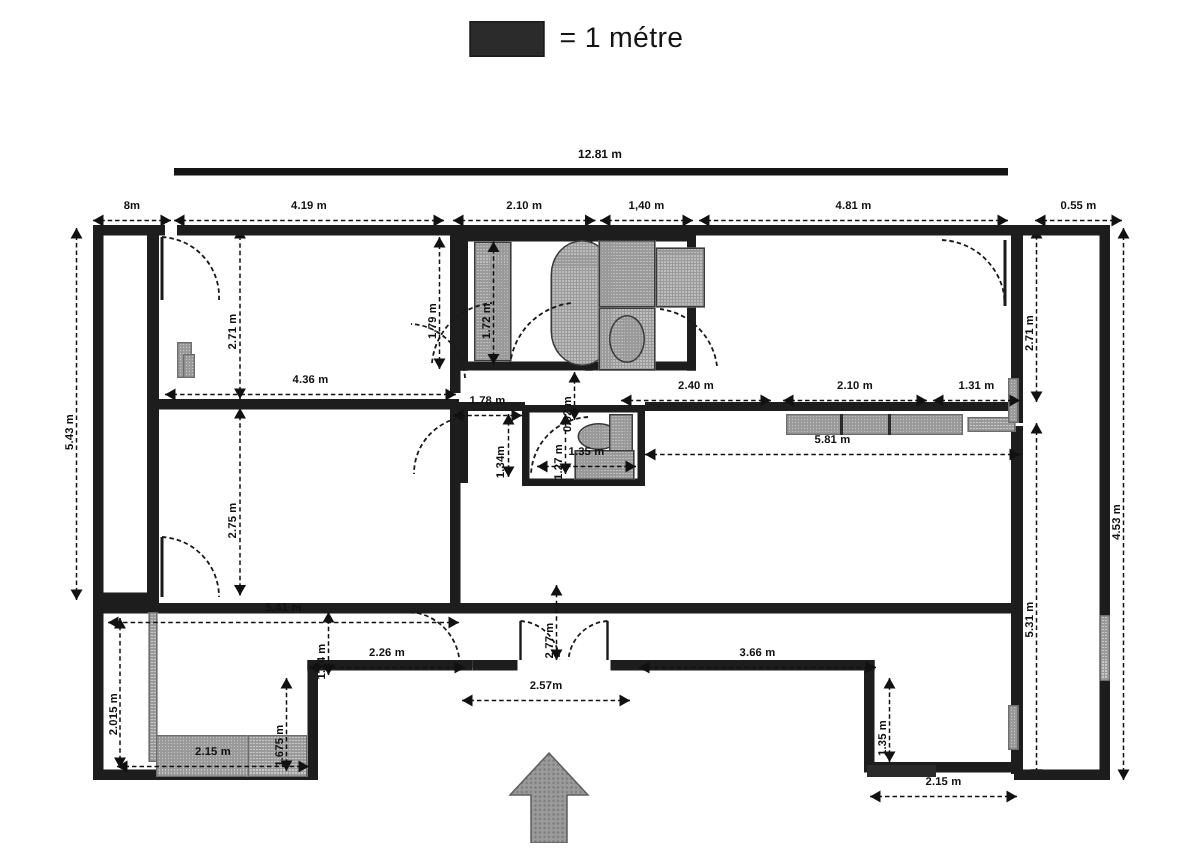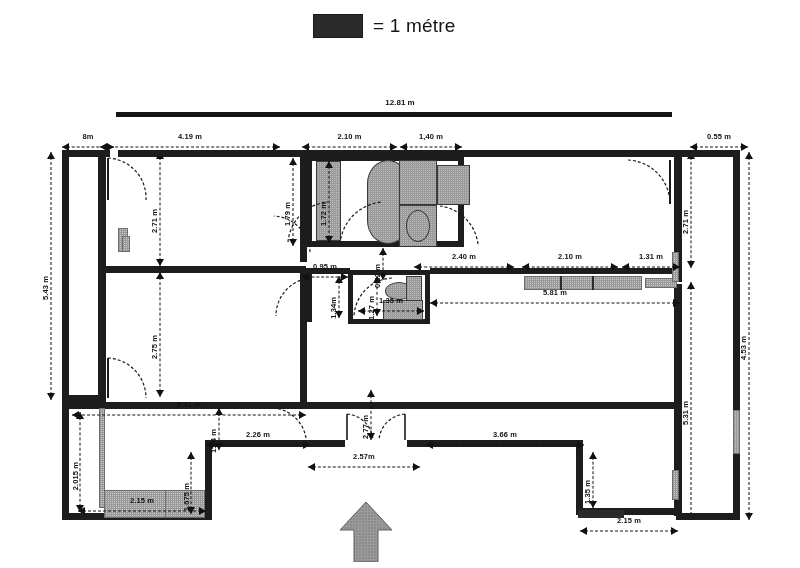--- a/index.html
+++ b/index.html
@@ -121,37 +121,43 @@
 
   <div id="topbar-lbl" style="left:400px;top:98px;transform:translateX(-50%);">12.81 m</div>
   <div id="topbar" style="left:116px;top:112px;width:556px;height:5px;"></div>
 
   <div class="dim" style="left:62px;top:142px;width:52px;height:10px;">
     <div class="line"></div>
       <div class="ar l"></div>
       <div class="ar r"></div>
     <div class="txt">8m</div>
   </div>
-  <div class="dim" style="left:100px;top:142px;width:180px;height:10px;">
+  <div class="dim" style="left:116px;top:142px;width:180px;height:10px;">
     <div class="line"></div>
       <div class="ar l"></div>
       <div class="ar r"></div>
     <div class="txt">4.19 m</div>
   </div>
   <div class="dim" style="left:302px;top:142px;width:95px;height:10px;">
     <div class="line"></div>
       <div class="ar l"></div>
       <div class="ar r"></div>
     <div class="txt">2.10 m</div>
   </div>
   <div class="dim" style="left:400px;top:142px;width:62px;height:10px;">
     <div class="line"></div>
       <div class="ar l"></div>
       <div class="ar r"></div>
     <div class="txt">1,40 m</div>
+  </div>
+  <div class="dim" style="left:466px;top:142px;width:206px;height:10px;">
+    <div class="line"></div>
+      <div class="ar l"></div>
+      <div class="ar r"></div>
+    <div class="txt">4.81 m</div>
   </div>
   <div class="dim" style="left:690px;top:142px;width:58px;height:10px;">
     <div class="line"></div>
       <div class="ar l"></div>
       <div class="ar r"></div>
     <div class="txt">0.55 m</div>
   </div>
 
   <div class="dim v" style="left:46px;top:152px;width:10px;height:248px;">
     <div class="line"></div>
@@ -326,20 +332,26 @@
         <line x1="2" y1="2" x2="2" y2="28" stroke="#1a1a1a" stroke-width="1.6"></line>
       </svg>
   </div>
   <div class="swing" style="left:377px;top:412px;width:30px;height:30px;">
     <svg width="30" height="30">
         <path d="M28,2 A28,28 0 0 0 2,28" fill="none" stroke="#1a1a1a" stroke-width="1.2" stroke-dasharray="3,2"></path>
         <line x1="28" y1="2" x2="28" y2="28" stroke="#1a1a1a" stroke-width="1.6"></line>
       </svg>
   </div>
 
+  <div class="dim" style="left:110px;top:258px;width:194px;height:10px;">
+    <div class="line"></div>
+      <div class="ar l"></div>
+      <div class="ar r"></div>
+    <div class="txt">4.36 m</div>
+  </div>
 
   <div class="dim v" style="left:288px;top:158px;width:10px;height:88px;">
     <div class="line"></div>
       <div class="ar u"></div>
       <div class="ar d"></div>
     <div class="txt">1.79 m</div>
   </div>
   <div class="dim v" style="left:324px;top:161px;width:10px;height:82px;">
     <div class="line"></div>
       <div class="ar u"></div>
@@ -350,21 +362,21 @@
     <div class="line"></div>
       <div class="ar u"></div>
       <div class="ar d"></div>
     <div class="txt">0.92 m</div>
   </div>
 
   <div class="dim" style="left:302px;top:272px;width:46px;height:10px;">
     <div class="line"></div>
       <div class="ar l"></div>
       <div class="ar r"></div>
-    <div class="txt">0.95 m</div>
+    <div class="txt">1.78 m</div>
   </div>
   <div class="dim v" style="left:334px;top:276px;width:10px;height:42px;">
     <div class="line"></div>
       <div class="ar u"></div>
       <div class="ar d"></div>
     <div class="txt">1.34m</div>
   </div>
   <div class="dim v" style="left:372px;top:276px;width:10px;height:40px;">
     <div class="line"></div>
       <div class="ar u"></div>

